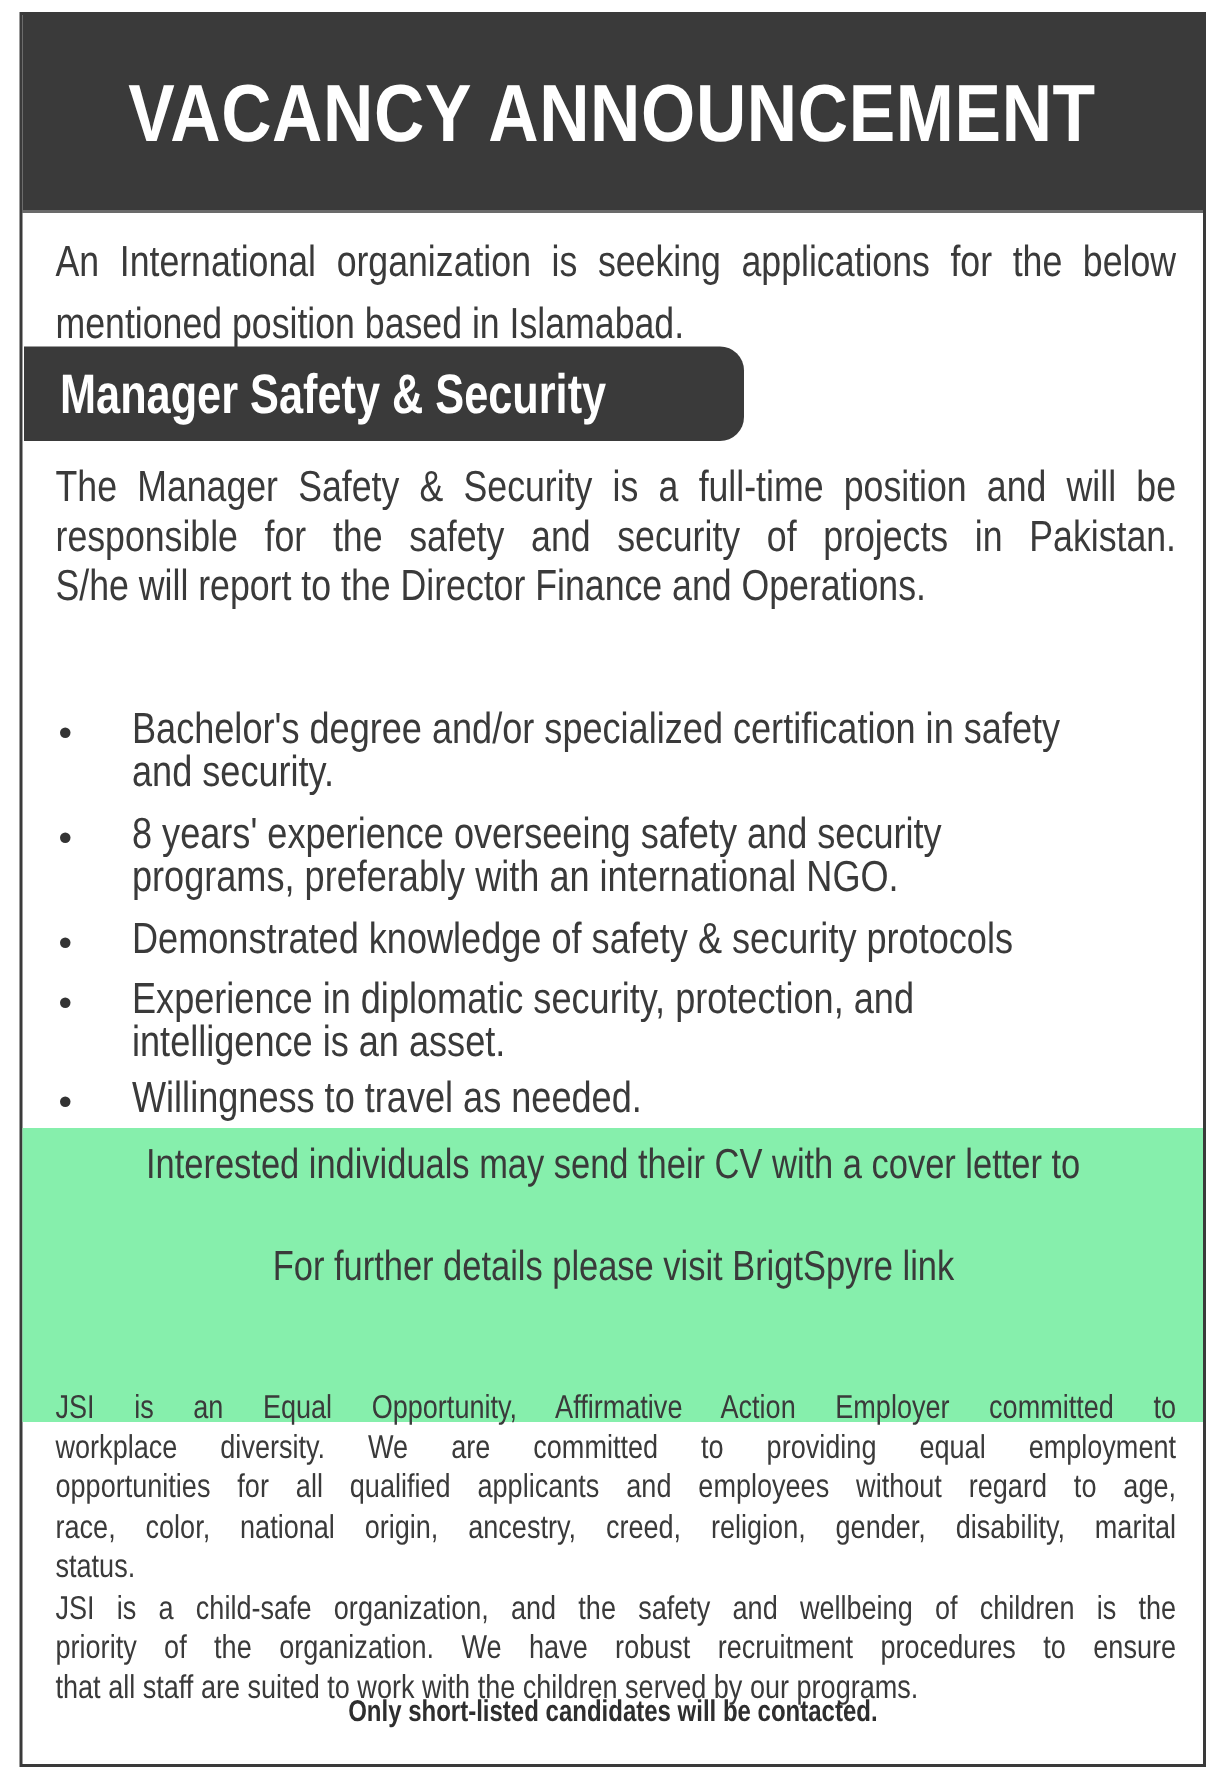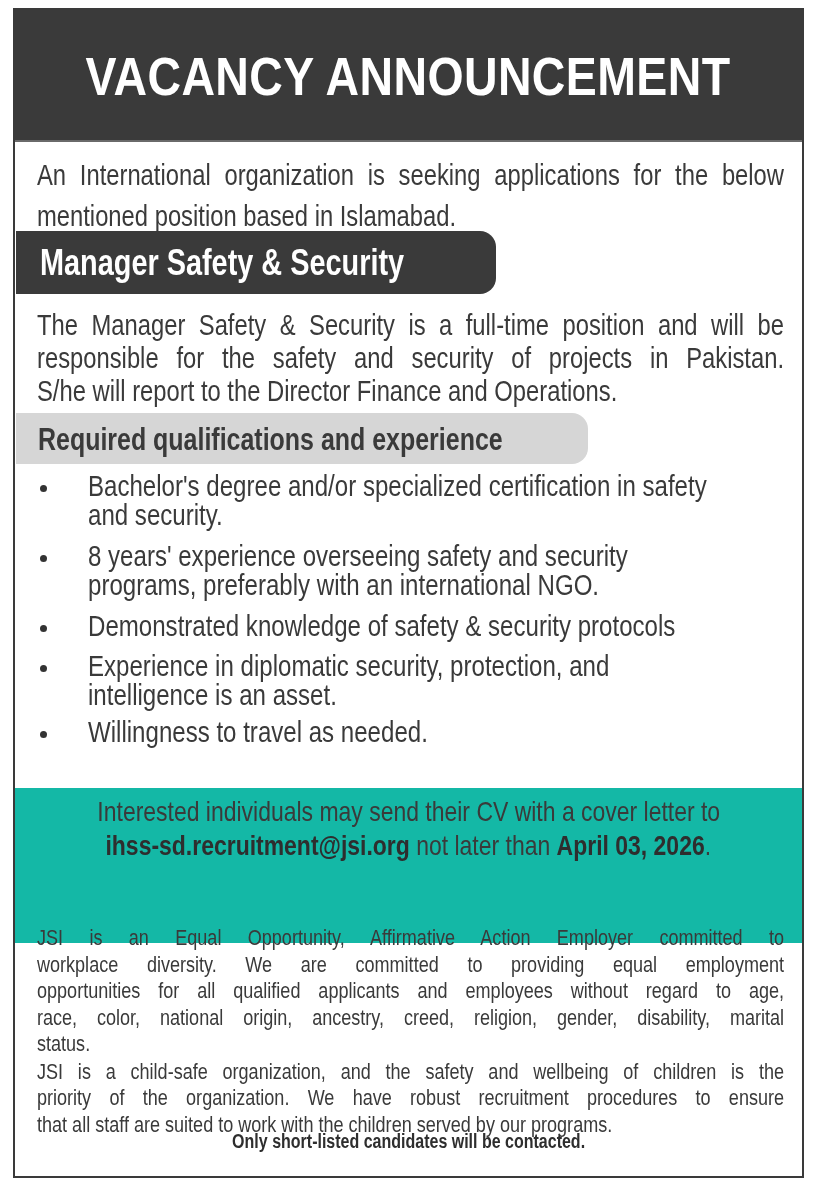--- a/index.html
+++ b/index.html
@@ -38,21 +38,21 @@
                 font-size: 32px; line-height: 36px; white-space: nowrap;
                 transform: scaleX(0.78); transform-origin: left top; }
 
   .bullets { position: absolute; left: 0; top: 462px; width: 787px; }
   .bullet-item { position: absolute; left: 0; width: 787px; }
   .bullet-dot { position: absolute; left: 25px; width: 7px; height: 7px; border-radius: 50%; background: #333333; }
   .bullet-text { position: absolute; left: 73px; width: 830px; font-size: 29px; line-height: 29px;
                  color: #3a3a3a; transform: scaleX(0.83); transform-origin: left top; }
   .bullet-text span { display: block; white-space: nowrap; }
 
-  .apply { position: absolute; left: 0; top: 742px; width: 787px; height: 155px; background: #14b8a6; margin-top: 36px; }
+  .apply { position: absolute; left: 0; top: 742px; width: 787px; height: 196px; background: #86efac; }
   .apply-line { position: absolute; left: 0; width: 787px; text-align: center; font-size: 28px;
                 line-height: 32px; color: #3a3a3a; white-space: nowrap; }
   .apply-line > span.inner { display: inline-block; transform: scaleX(0.82); transform-origin: center; }
   .apply b { font-weight: bold; color: #2e2e2e; }
 
   .eeo { position: absolute; left: 22px; top: 915px; width: 911px; font-size: 22px; line-height: 26.5px;
          color: #3a3a3a; transform: scaleX(0.82); transform-origin: left top; }
   .eeo p { margin: 0 0 1px 0; text-align: justify; }
   .eeo .jl { display: block; text-align: justify; text-align-last: justify; }
   .eeo .nl { display: block; white-space: nowrap; }
@@ -82,23 +82,20 @@
   </div>
 
   <div class="desc">
     <div class="cond">
       <span class="desc-line just">The Manager Safety &amp; Security is a full-time position and will be</span>
       <span class="desc-line just">responsible for the safety and security of projects in Pakistan.</span>
       <span class="desc-line">S/he will report to the Director Finance and Operations.</span>
     </div>
   </div>
 
-  <div class="qual-tab">
-    <div class="qual-title">Required qualifications and experience</div>
-  </div>
 
   <div class="bullets">
     <div class="bullet-item" style="top:0px">
       <span class="bullet-dot" style="top:13px"></span>
       <div class="bullet-text">
         <span>Bachelor's degree and/or specialized certification in safety</span>
         <span>and security.</span>
       </div>
     </div>
     <div class="bullet-item" style="top:70px">
@@ -126,24 +123,22 @@
       <div class="bullet-text">
         <span>Willingness to travel as needed.</span>
       </div>
     </div>
   </div>
 
   <div class="apply">
     <div class="apply-line" style="top:8px">
       <span class="inner">Interested individuals may send their CV with a cover letter to</span>
     </div>
-    <div class="apply-line" style="top:42px">
-      <span class="inner">
-        <b>ihss-sd.recruitment@jsi.org</b><span style="white-space:pre"> not later than </span><b>April 03, 2026</b><span>.</span>
-      </span>
+    <div class="apply-line" style="top:76px">
+      <span class="inner">For further details please visit BrigtSpyre link</span>
     </div>
   </div>
 
   <div class="eeo">
     <p>
       <span class="jl">JSI is an Equal Opportunity, Affirmative Action Employer committed to</span>
       <span class="jl">workplace diversity. We are committed to providing equal employment</span>
       <span class="jl">opportunities for all qualified applicants and employees without regard to age,</span>
       <span class="jl">race, color, national origin, ancestry, creed, religion, gender, disability, marital</span>
       <span class="nl">status.</span>

